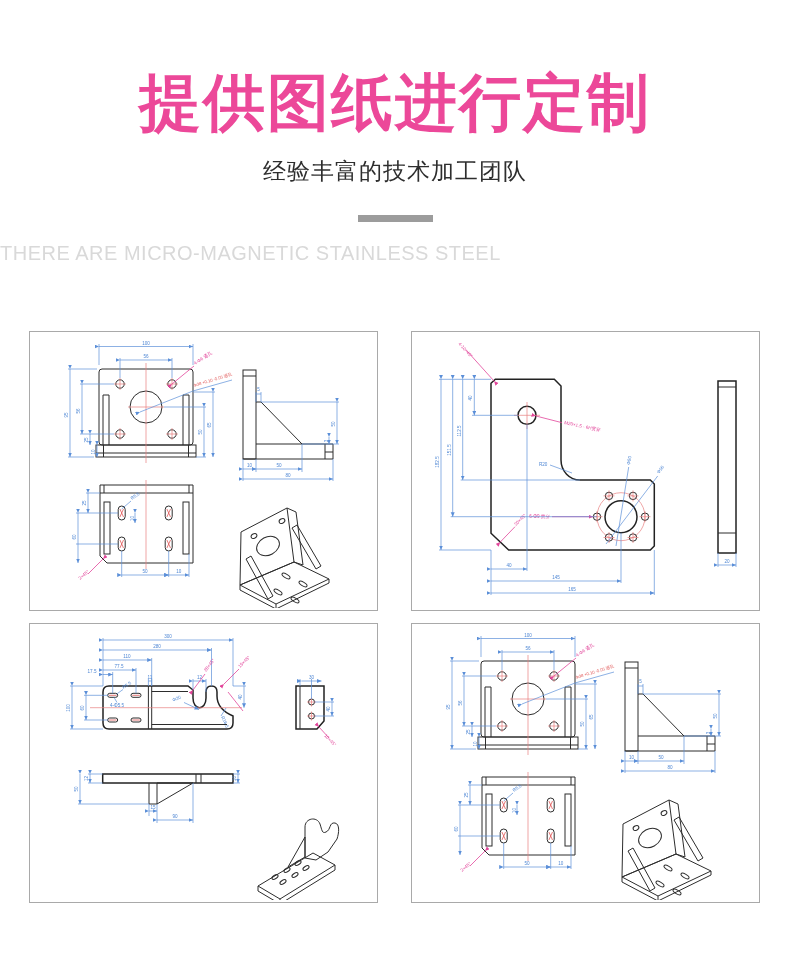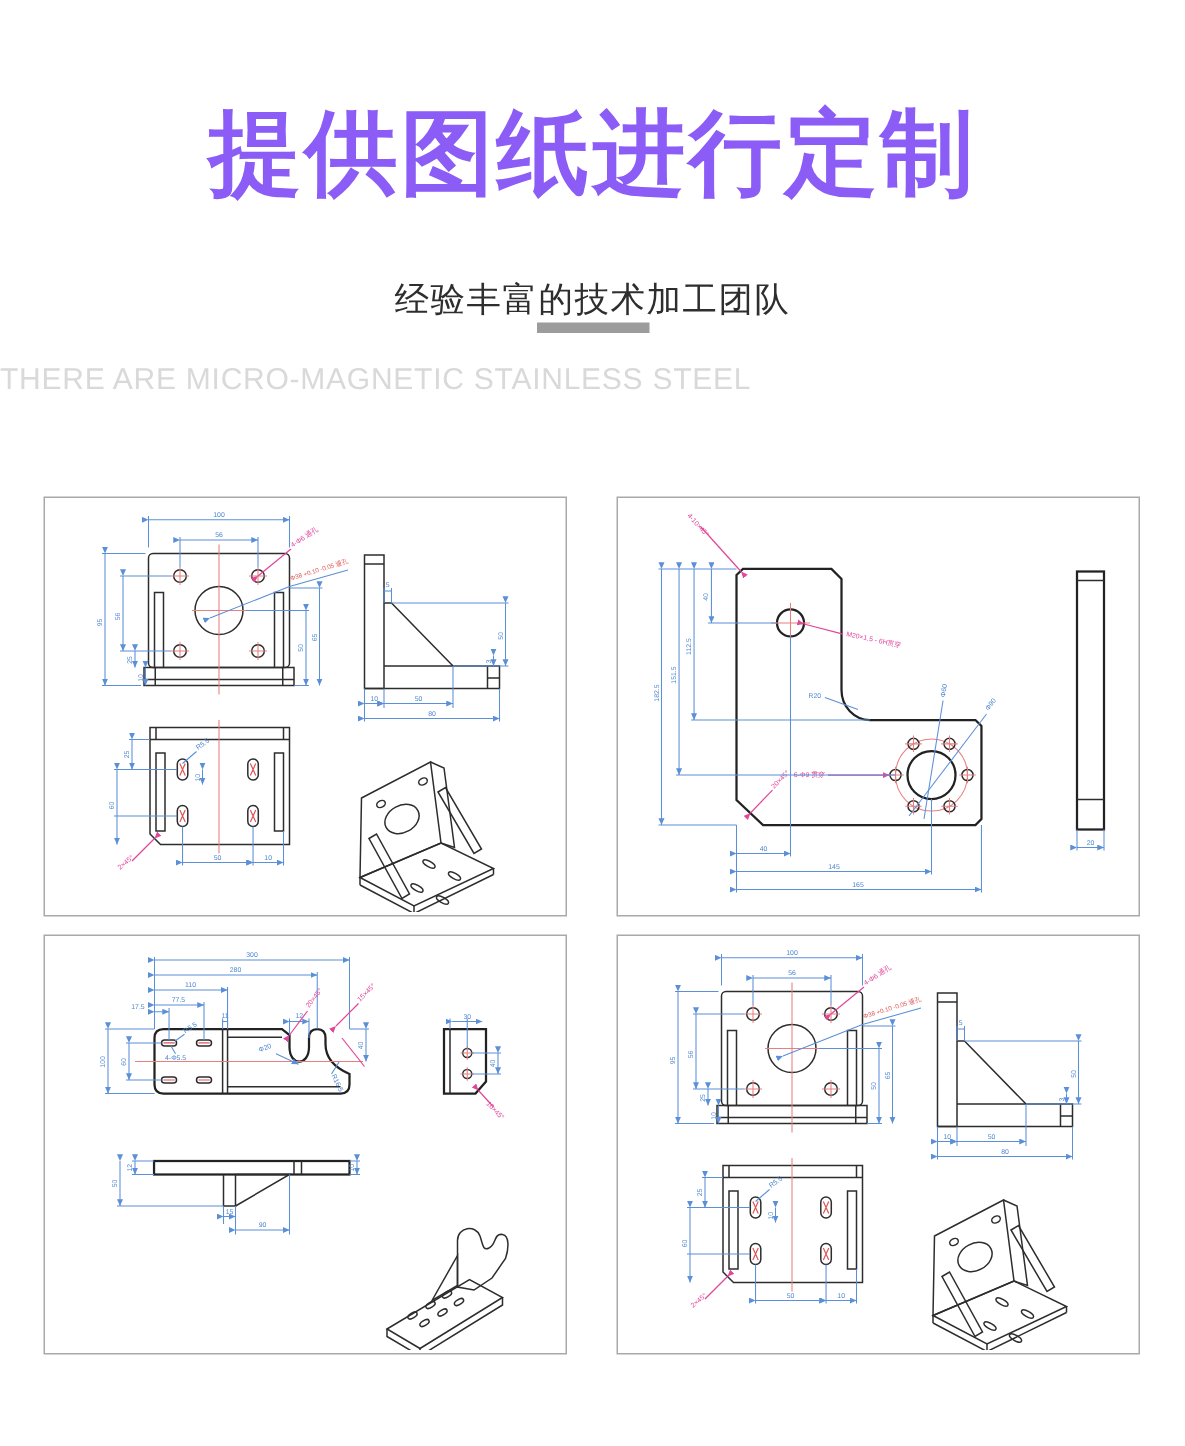--- a/index.html
+++ b/index.html
@@ -1,18 +1,18 @@
 <!DOCTYPE html>
 <html><head>
 <meta charset="utf-8">
 <style>
   html,body{margin:0;padding:0;background:#fff;width:790px;height:964px;position:relative;font-family:"Liberation Sans",sans-serif;}
   .abs{position:absolute;}
-  .title{top:72px;left:0;width:790px;text-align:center;font-size:62px;font-weight:bold;color:#8b5cf6;letter-spacing:2px;line-height:1;}
-  .subtitle{top:156px;left:0;width:790px;text-align:center;font-size:23px;color:#2e2e2e;letter-spacing:1px;margin-top:28px;}
+  .title{top:72px;left:0;width:790px;text-align:center;font-size:62px;font-weight:bold;color:#ec4899;letter-spacing:2px;line-height:1;}
+  .subtitle{top:156px;left:0;width:790px;text-align:center;font-size:23px;color:#2e2e2e;letter-spacing:1px;}
   .divider{top:215px;left:358px;width:75px;height:7px;background:#9c9c9c;}
   .tagline{top:242px;left:0;width:790px;text-align:left;font-size:20px;color:#d9d9d9;letter-spacing:0.5px;}
   .panel{border:1px solid #a9a9a9;background:#fff;}
   .p1{top:331px;left:29px;width:347px;height:278px;}
   .p2{top:331px;left:411px;width:347px;height:278px;}
   .p3{top:623px;left:29px;width:347px;height:278px;}
   .p4{top:623px;left:411px;width:347px;height:278px;}
   svg{display:block;}
   .o{stroke:#2d2d2d;fill:none;stroke-width:1;}
   .o2{stroke:#222;fill:none;stroke-width:1.5;}

